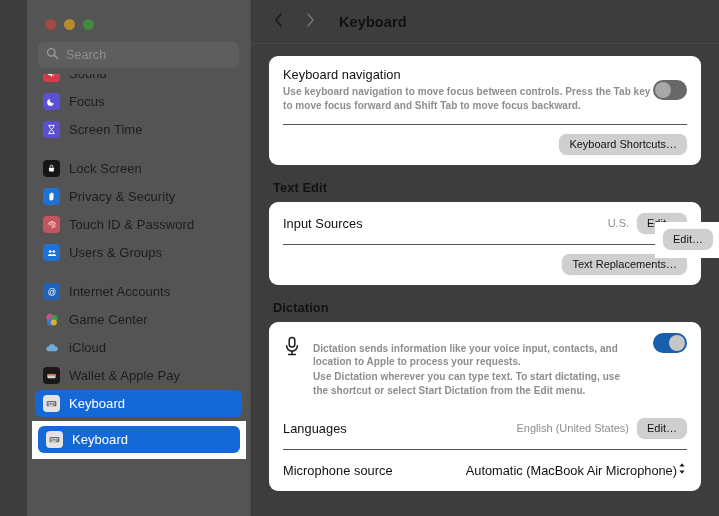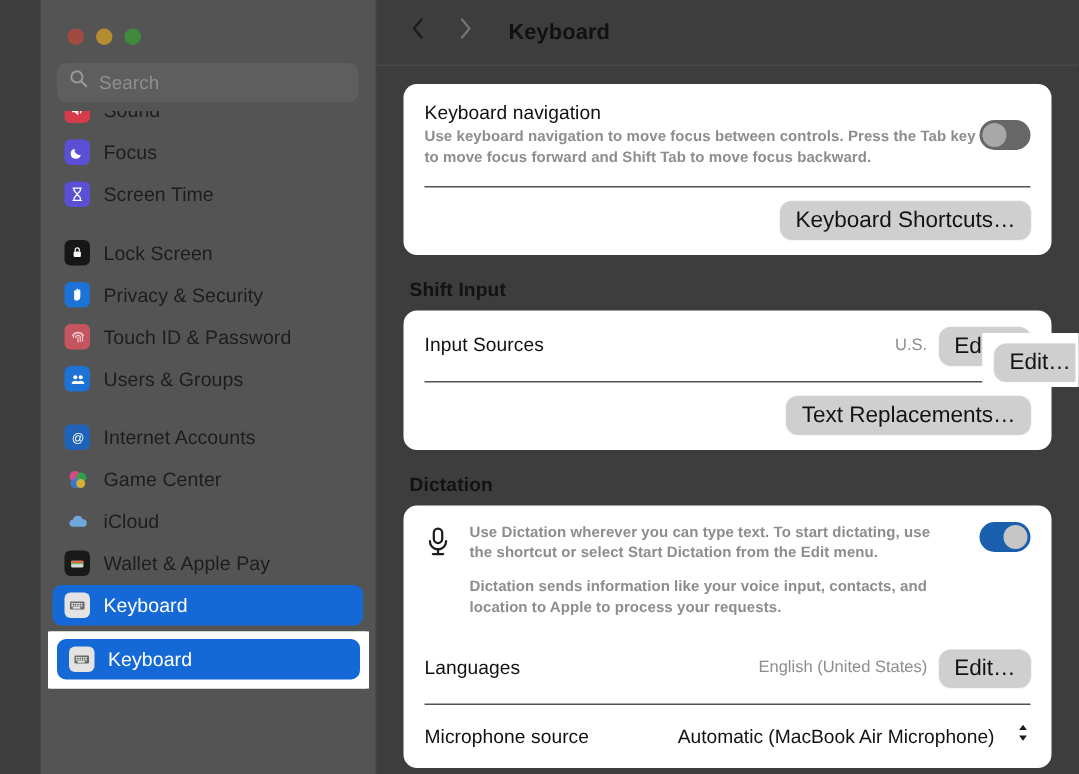--- a/index.html
+++ b/index.html
@@ -149,21 +149,21 @@
     color: #8d8d8d;
     margin-right: 8px;
     white-space: nowrap;
   }
 
   .btn {
     background: #cfcfcf;
     border: none;
     border-radius: 8px;
     padding: 4px 10px;
-    font-size: 15px;
+    font-size: 11px;
     font-family: "Liberation Sans", sans-serif;
     color: #131313;
     white-space: nowrap;
     cursor: default;
     box-shadow: 0 0.5px 1px rgba(0,0,0,0.22);
   }
   .btn-row {
     display: flex; justify-content: flex-end;
     padding: 9px 0 11px 0;
     border-top: 1px solid #525252;
@@ -192,21 +192,21 @@
     letter-spacing: .1px;
   }
 
   .dict-row {
     display: flex; align-items: flex-start;
     padding: 11px 0 9px 0;
     gap: 10px;
   }
   .mic { flex: 0 0 20px; padding-top: 2px; }
   .popup {
-    display: flex; align-items: center; gap: 14px;
+    display: flex; align-items: center; gap: 0;
   }
   .popup-label {
     font-size: 12.8px; color: #121212; white-space: nowrap;
   }
 
   
   .callout {
     position: absolute;
     border: 3px solid #ffffff;
     background: transparent;
@@ -457,21 +457,21 @@
           </div>
           <div class="toggle">
             <div class="knob"></div>
           </div>
         </div>
         <div class="btn-row">
           <button class="btn">Keyboard Shortcuts…</button>
         </div>
       </div>
 
-      <div class="section-head">Shift Input</div>
+      <div class="section-head">Text Edit</div>
       <div class="card">
         <div class="row" style="border-top:none;">
           <div class="row-main">
             <span class="row-title">Input Sources</span>
           </div>
           <span class="row-value">U.S.</span>
           <button class="btn">Edit…</button>
         </div>
         <div class="btn-row">
           <button class="btn">Text Replacements…</button>
@@ -483,22 +483,22 @@
         <div class="dict-row">
           <span class="mic">
             <svg width="18" height="22" viewBox="0 0 18 22">
               <rect x="6.2" y="2.4" width="5.6" height="9.6" rx="2.8" fill="none" stroke="#1c1c1c" stroke-width="1.5"></rect>
               <path d="M3.6 10.8a5.4 5.4 0 0 0 10.8 0" fill="none" stroke="#1c1c1c" stroke-width="1.5" stroke-linecap="round"></path>
               <line x1="9" y1="16.2" x2="9" y2="19.2" stroke="#1c1c1c" stroke-width="1.5" stroke-linecap="round"></line>
               <line x1="5.6" y1="19.4" x2="12.4" y2="19.4" stroke="#1c1c1c" stroke-width="1.5" stroke-linecap="round"></line>
             </svg>
           </span>
           <div class="row-main" style="padding-right:8px;">
+            <div class="row-sub" style="margin-top:9px;">Dictation sends information like your voice input, contacts, and location to Apple to process your requests.</div>
             <div class="row-sub" style="margin-top:1px;">Use Dictation wherever you can type text. To start dictating, use the shortcut or select Start Dictation from the Edit menu.</div>
-            <div class="row-sub" style="margin-top:9px;">Dictation sends information like your voice input, contacts, and location to Apple to process your requests.</div>
           </div>
           <div class="toggle on">
             <div class="knob"></div>
           </div>
         </div>
         <div class="row">
           <div class="row-main">
             <span class="row-title">Languages</span>
           </div>
           <span class="row-value">English (United States)</span>

